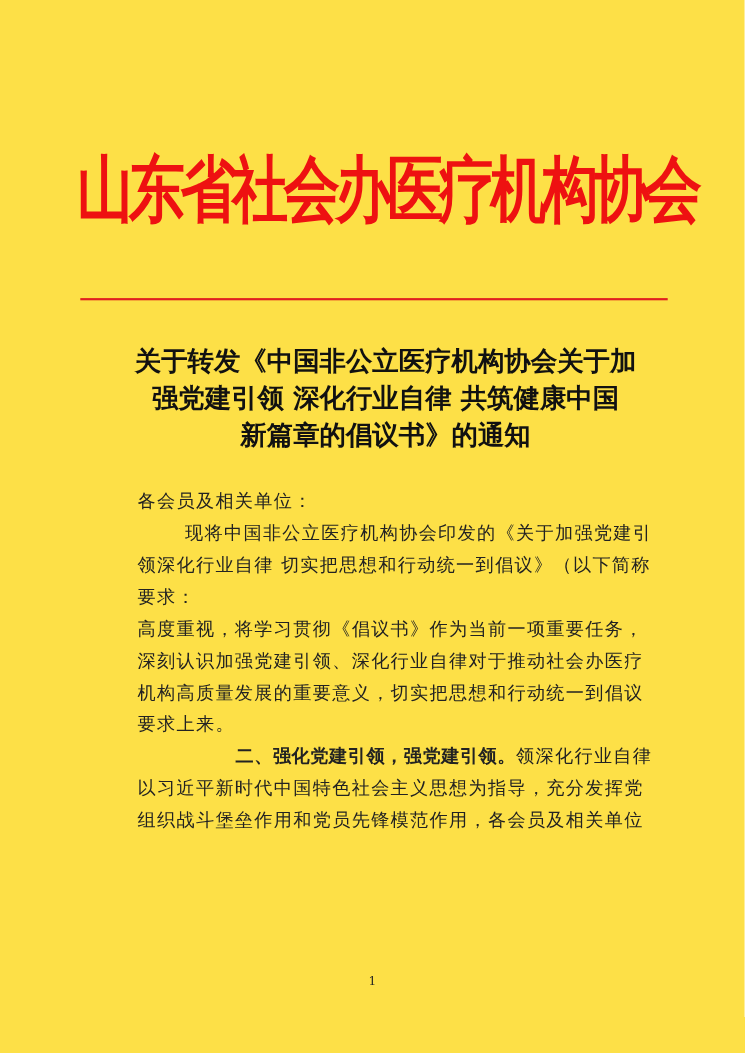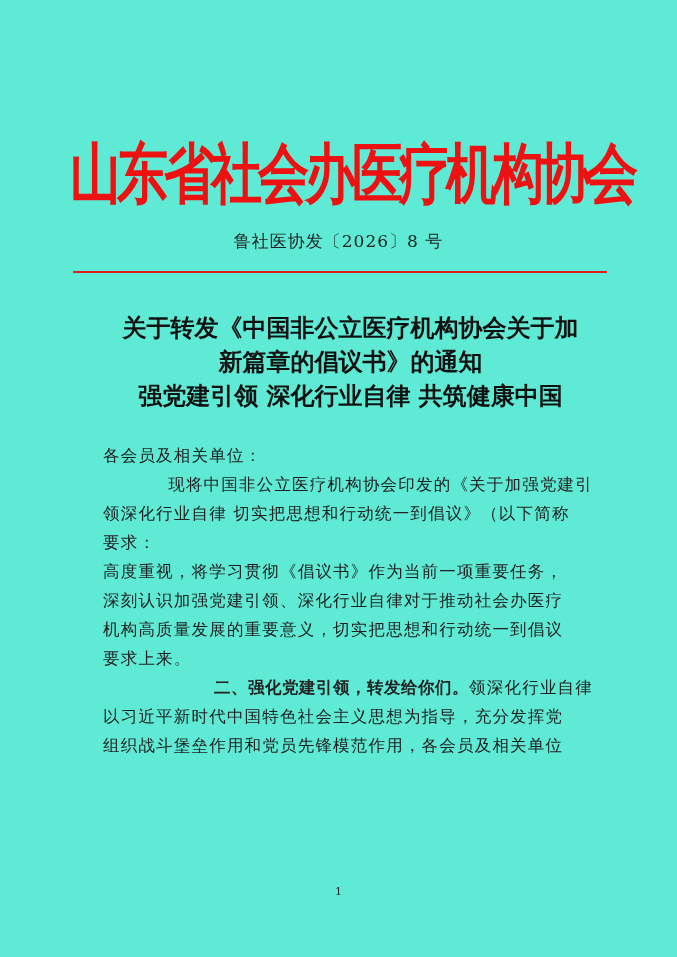--- a/index.html
+++ b/index.html
@@ -1,17 +1,17 @@
 <!DOCTYPE html>
 <html><head>
   <meta charset="utf-8">
   <style>
     html, body { margin: 0; padding: 0; background: #ffffff; }
     body { width: 677px; height: 957px; position: relative; overflow: hidden; }
-    .page { position: absolute; left: 0; top: 0; width: 677px; height: 957px; background: #5eead4; }
+    .page { position: absolute; left: 0; top: 0; width: 677px; height: 957px; background: #fde047; }
     .red-head {
       position: absolute; left: 70px; top: 128px; width: 540px;
       text-align: center; color: #ee1111;
       font-family: "DejaVu Serif", "Liberation Serif", serif;
       font-size: 51px; line-height: 70px; letter-spacing: -4px;
       font-weight: bold; transform: scaleY(1.28); transform-origin: center top;
       white-space: nowrap;
     }
     .doc-number {
       position: absolute; left: 0; top: 230px; width: 677px;
@@ -29,58 +29,57 @@
       font-family: "DejaVu Sans", "Liberation Sans", sans-serif;
       font-size: 24px; line-height: 34px; font-weight: bold;
     }
     .title div { white-space: nowrap; }
     .body-text {
       position: absolute; left: 103px; top: 441px; width: 490px;
       color: #222;
       font-family: "DejaVu Serif", "Liberation Serif", serif;
       font-size: 16.5px; line-height: 29px;
     }
-    .line { white-space: nowrap; height: 29px; letter-spacing: 1.2px; }
+    .line { white-space: nowrap; height: 29px; letter-spacing: 1.2px; margin-left: 22px; }
     .indent { padding-left: 34px; text-align: right; }
     .bold { font-weight: bold; font-family: "DejaVu Sans", "Liberation Sans", sans-serif; letter-spacing: 0.5px; }
     .page-number {
       position: absolute; left: 0; top: 885px; width: 677px;
       text-align: center; color: #222;
       font-family: "DejaVu Serif", "Liberation Serif", serif; font-size: 11px;
     }
   </style>
 </head>
 <body>
 
 <div class="page">
 
   <div class="red-head">山东省社会办医疗机构协会</div>
 
-  <div class="doc-number">鲁社医协发〔2026〕8 号</div>
 
   <div class="red-rule"></div>
 
   <div class="title">
     <div>关于转发《中国非公立医疗机构协会关于加</div>
+    <div>强党建引领 深化行业自律 共筑健康中国</div>
     <div>新篇章的倡议书》的通知</div>
-    <div>强党建引领 深化行业自律 共筑健康中国</div>
   </div>
 
   <div class="body-text">
     <div class="line">各会员及相关单位：</div>
 
     <div class="line indent">现将中国非公立医疗机构协会印发的《关于加强党建引</div>
     <div class="line">领深化行业自律 切实把思想和行动统一到倡议》（以下简称</div>
     <div class="line">要求：</div>
 
     <div class="line">高度重视，将学习贯彻《倡议书》作为当前一项重要任务，</div>
     <div class="line">深刻认识加强党建引领、深化行业自律对于推动社会办医疗</div>
     <div class="line">机构高质量发展的重要意义，切实把思想和行动统一到倡议</div>
     <div class="line">要求上来。</div>
 
-    <div class="line indent"><span class="bold">二、强化党建引领，转发给你们。</span><span>领深化行业自律</span></div>
+    <div class="line indent"><span class="bold">二、强化党建引领，强党建引领。</span><span>领深化行业自律</span></div>
     <div class="line">以习近平新时代中国特色社会主义思想为指导，充分发挥党</div>
     <div class="line">组织战斗堡垒作用和党员先锋模范作用，各会员及相关单位</div>
   </div>
 
   <div class="page-number">1</div>
 
 </div>
 
 </body></html>

